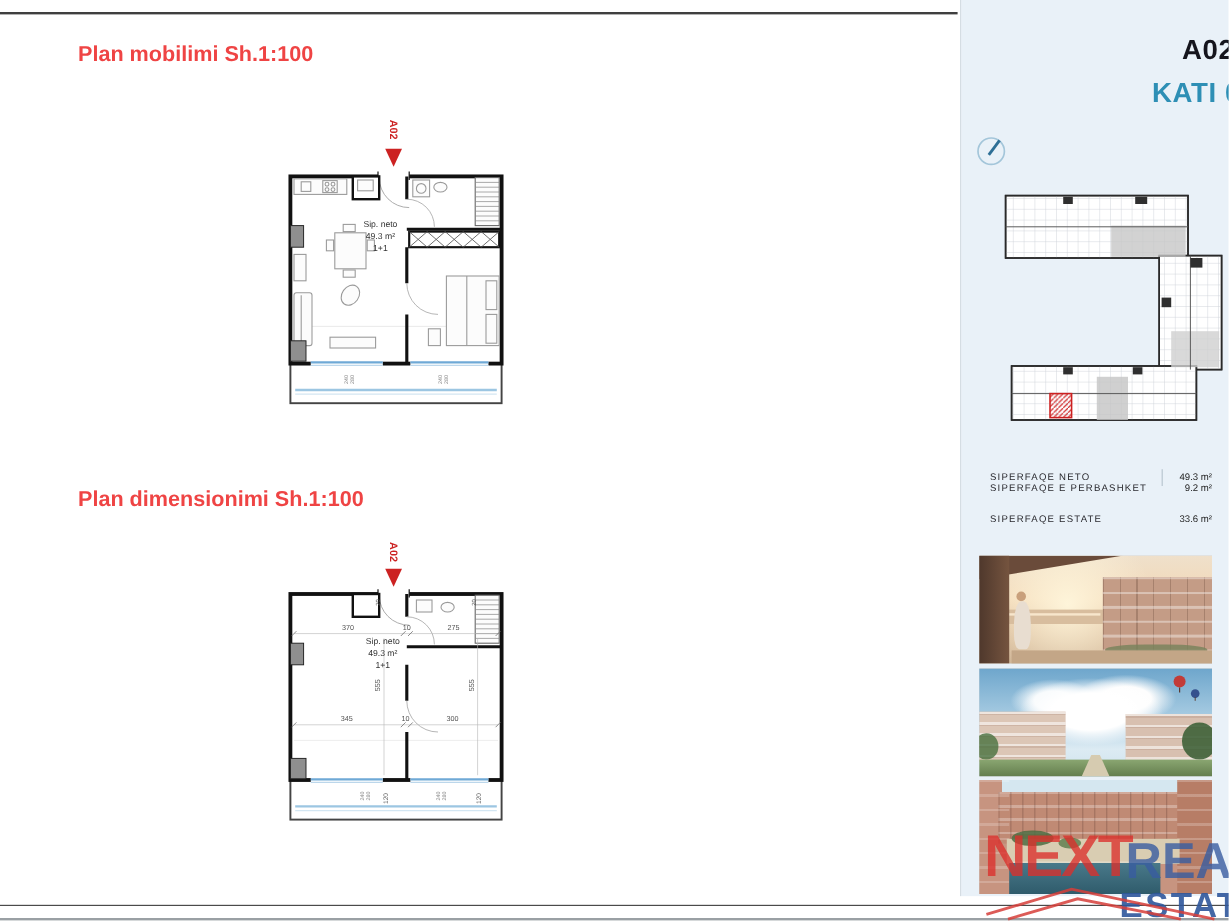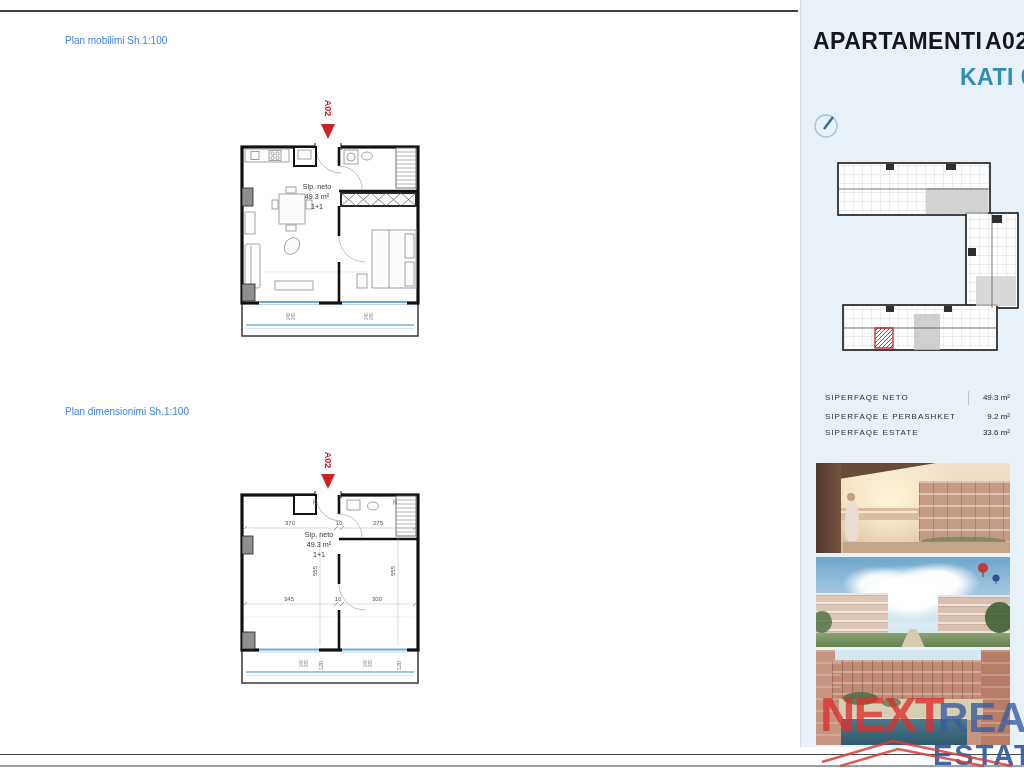--- a/index.html
+++ b/index.html
@@ -1,21 +1,21 @@
 <!DOCTYPE html>
 <html><head>
 <meta charset="utf-8">
 <style>
   html,body{margin:0;padding:0;background:#fff;}
   #stage{position:relative;width:1024px;height:768px;background:#ffffff;overflow:hidden;
          font-family:"Liberation Sans",sans-serif;color:#111;}
   .abs{position:absolute;}
   
   .toprule{left:0;top:10px;width:798px;height:2px;background:#3f3f3f;}
-  .plan-title{font-size:10px;color:#3b82f6;}
+  .plan-title{font-size:18px;color:#ef4444;font-weight:bold;}
   
   .panel{left:801px;top:0;width:223px;height:747px;background:#e9f1f8;}
   .panel-edge{left:800px;top:0;width:1px;height:747px;background:#d5dde3;}
   .hdr{font-weight:700;font-size:23px;letter-spacing:.5px;color:#15151d;white-space:nowrap;}
   .hdr-blue{color:#2e8fb5;}
   .area-row{position:absolute;left:0;width:185px;height:16px;}
   .area-label{position:absolute;left:0;top:3px;font-size:8px;font-weight:400;letter-spacing:1px;color:#2b2b30;white-space:nowrap;}
   .area-value{position:absolute;right:0;top:3px;font-size:8px;color:#1d1d1d;white-space:nowrap;}
   .area-div{position:absolute;left:143px;top:1px;width:1px;height:14px;background:#b9c6d0;}
   .photo{left:816px;width:194px;overflow:hidden;background:#ccc;}
@@ -202,21 +202,20 @@
     <g fill="#333" font-size="7.2" text-anchor="middle">
       <text x="80" y="91">Sip. neto</text>
       <text x="80" y="101">49.3 m²</text>
       <text x="80" y="111">1+1</text>
     </g>
   </svg>
 
   <div class="abs panel"></div>
   <div class="abs panel-edge"></div>
 
-  <div class="abs hdr" style="left:813px;top:28px;">APARTAMENTI</div>
   <div class="abs hdr" style="left:985px;top:28px;">A02</div>
   <div class="abs hdr hdr-blue" style="left:960px;top:64px;">KATI 0</div>
 
   <svg class="abs" style="left:812px;top:110px;" width="32" height="32" viewBox="0 0 32 32">
     <circle cx="14" cy="16" r="11" fill="none" stroke="#a4c6da" stroke-width="1.4"></circle>
     <line x1="12" y1="19" x2="21" y2="7" stroke="#2e6f96" stroke-width="2.4"></line>
   </svg>
 
   <svg class="abs" style="left:826px;top:156px;" width="196" height="200" viewBox="0 0 196 200">
     <defs>
@@ -253,21 +252,21 @@
     </g>
     <rect x="49" y="172" width="18" height="20" fill="url(#redh)" stroke="#cc2020" stroke-width="1.3"></rect>
   </svg>
 
   <div class="abs" style="left:825px;top:390px;width:185px;height:52px;">
     <div class="area-row" style="top:0;">
       <span class="area-label">SIPERFAQE NETO</span>
       <span class="area-div"></span>
       <span class="area-value">49.3 m²</span>
     </div>
-    <div class="area-row" style="top:19px;">
+    <div class="area-row" style="top:9px;">
       <span class="area-label">SIPERFAQE E PERBASHKET</span>
       <span class="area-value">9.2 m²</span>
     </div>
     <div class="area-row" style="top:35px;">
       <span class="area-label">SIPERFAQE ESTATE</span>
       <span class="area-value">33.6 m²</span>
     </div>
   </div>
 
   <div class="abs photo" style="top:463px;height:90px;">

